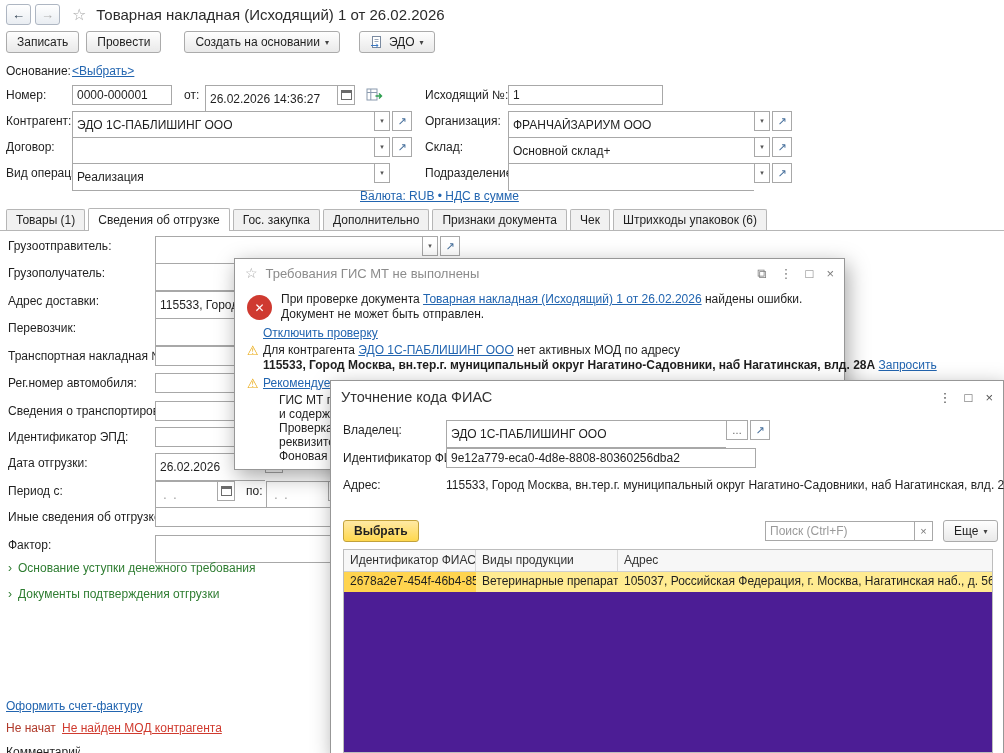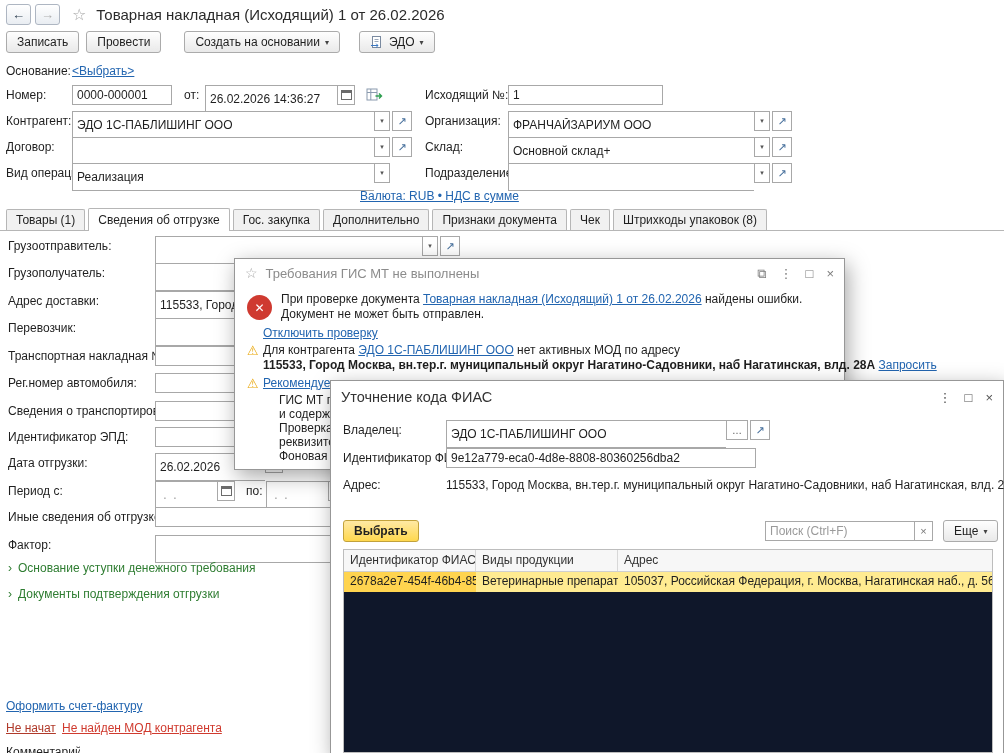--- a/index.html
+++ b/index.html
@@ -26,38 +26,38 @@
        background:linear-gradient(#fefefe,#e9e9e9);font:inherit;color:#1f1f1f;cursor:pointer;white-space:nowrap}
   .btn-primary{background:linear-gradient(#ffe9a4,#ffd84e);border-color:#c2a23c;font-weight:bold}
   .caret{font-size:8px;color:#444}
   .nav-btn{width:25px;height:21px;border:1px solid #aeb6c2;border-radius:3px;background:linear-gradient(#ffffff,#e9edf2);
            display:flex;align-items:center;justify-content:center;font-size:13px;color:#2c3e50;cursor:pointer}
   .nav-btn.disabled{color:#b0b0b0}
   .fav-star{color:#a8a8a8;font-size:16px;cursor:pointer}
   .page-title{font-size:15px;color:#2b2b2b;white-space:nowrap}
   .link{color:#2265b0;text-decoration:underline;cursor:pointer;white-space:nowrap}
   .green-link{color:#2f7d32;cursor:pointer;white-space:nowrap}
-  .red-dark{color:#b03a2a;text-decoration:underline;cursor:pointer;white-space:nowrap}
+  .red-dark{color:#b03a2a;cursor:pointer;white-space:nowrap}
   .red-link{color:#d03b2f;text-decoration:underline;cursor:pointer;white-space:nowrap}
   .tabs{position:absolute;left:6px;top:208px;display:flex;align-items:center;z-index:2}
   .tab{height:21px;padding:0 9px;display:flex;align-items:center;border:1px solid #b6b6b6;border-bottom:none;
        background:#f1f1f1;margin-right:3px;border-radius:2px 2px 0 0;cursor:pointer;white-space:nowrap}
   .tab.active{height:23px;background:#fff;cursor:default}
   .tabs-underline{position:absolute;left:0;top:230px;width:1004px;height:0;border-top:1px solid #b6b6b6;z-index:1}
   .dialog{position:absolute;background:#fff;border:1px solid #979797;box-shadow:3px 6px 20px rgba(0,0,0,.35)}
   .dlg-title{position:absolute;left:0;top:0;right:0;display:flex;align-items:center;padding:0 10px;gap:8px;cursor:default}
   .win-btns{margin-left:auto;display:flex;gap:13px;align-items:center}
   .win-btn{font-size:13px;color:#7d7d7d;cursor:pointer;line-height:1}
   .err-icon{position:absolute;width:25px;height:25px;border-radius:50%;background:#cf3a30;color:#fff;
             display:flex;align-items:center;justify-content:center;font-size:12px;font-weight:bold}
   .warn-icon{position:absolute;color:#e9a70c;font-size:13px}
   .green-head{position:absolute;color:#2f7d32;font-size:13px;white-space:nowrap}
   .search{position:absolute;display:flex;height:20px}
   .clear-btn{width:18px;height:20px;border:1px solid #a8a8a8;border-left:none;background:#fff;display:flex;align-items:center;justify-content:center;font-size:11px;color:#777;cursor:pointer}
-  .tbl{position:absolute;border:1px solid #bdbdbd;background:#0f172a;overflow:hidden}
+  .tbl{position:absolute;border:1px solid #bdbdbd;background:#4c1d95;overflow:hidden}
   .tbl-head{display:flex;background:#f7f7f7;border-bottom:1px solid #cfcfcf;height:22px}
   .th{padding:3px 6px;color:#333;border-right:1px solid #d8d8d8;white-space:nowrap;overflow:hidden}
   .tr{display:flex;height:20px;cursor:pointer}
   .td{padding:2px 6px;white-space:nowrap;overflow:hidden}
   .tr.selected .td{background:#ffeb91}
   .tr.selected .td.current{background:#ffd44f}
   .c1{width:132px;flex:none}
   .c2{width:142px;flex:none}
   .c3{flex:1;border-right:none}
 </style>
@@ -186,21 +186,21 @@
     <div class="tab">
         <span>Дополнительно</span>
       </div>
     <div class="tab">
         <span>Признаки документа</span>
       </div>
     <div class="tab">
         <span>Чек</span>
       </div>
     <div class="tab">
-        <span>Штрихкоды упаковок (8)</span>
+        <span>Штрихкоды упаковок (6)</span>
       </div>
   </div>
   <div class="tabs-underline"></div>
 
   <span class="lbl" style="left:8px;top:239px">Грузоотправитель:</span>
   <div class="fieldwrap" style="left:155px;top:236px;width:305px">
     <div class="field">
         <input class="inp" style="">
       <div class="dd-btn">▾</div>
       </div>

